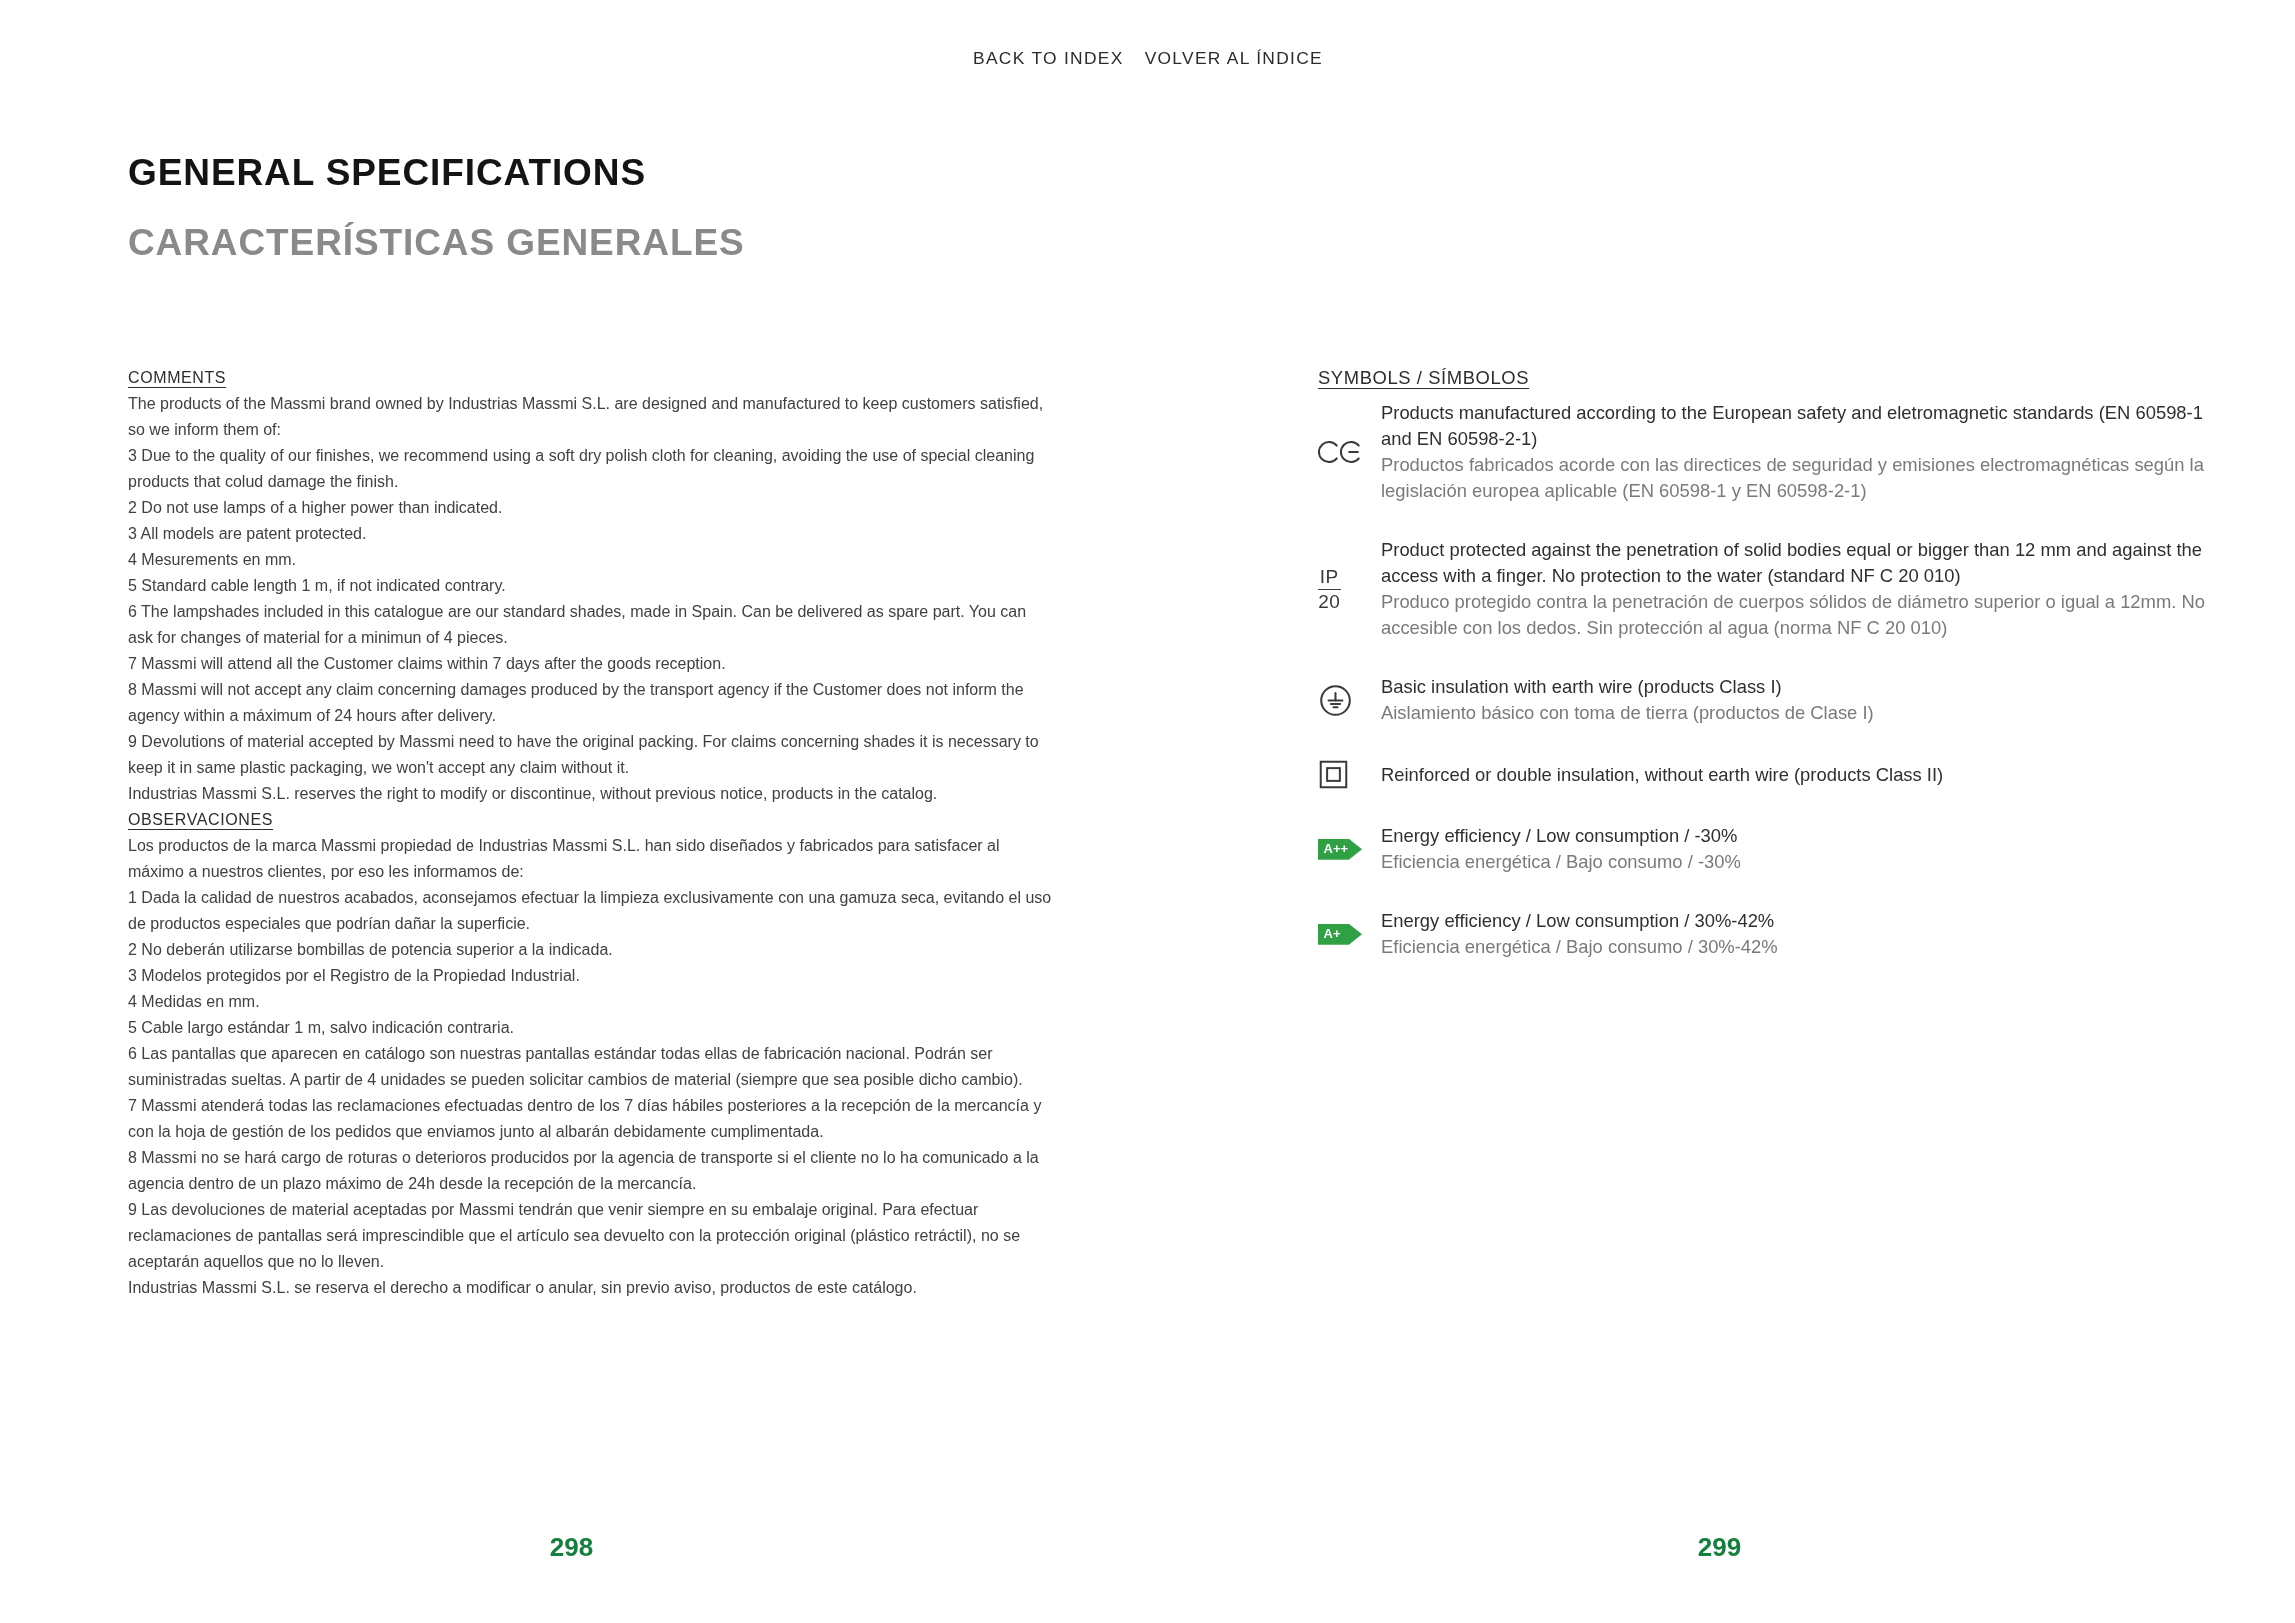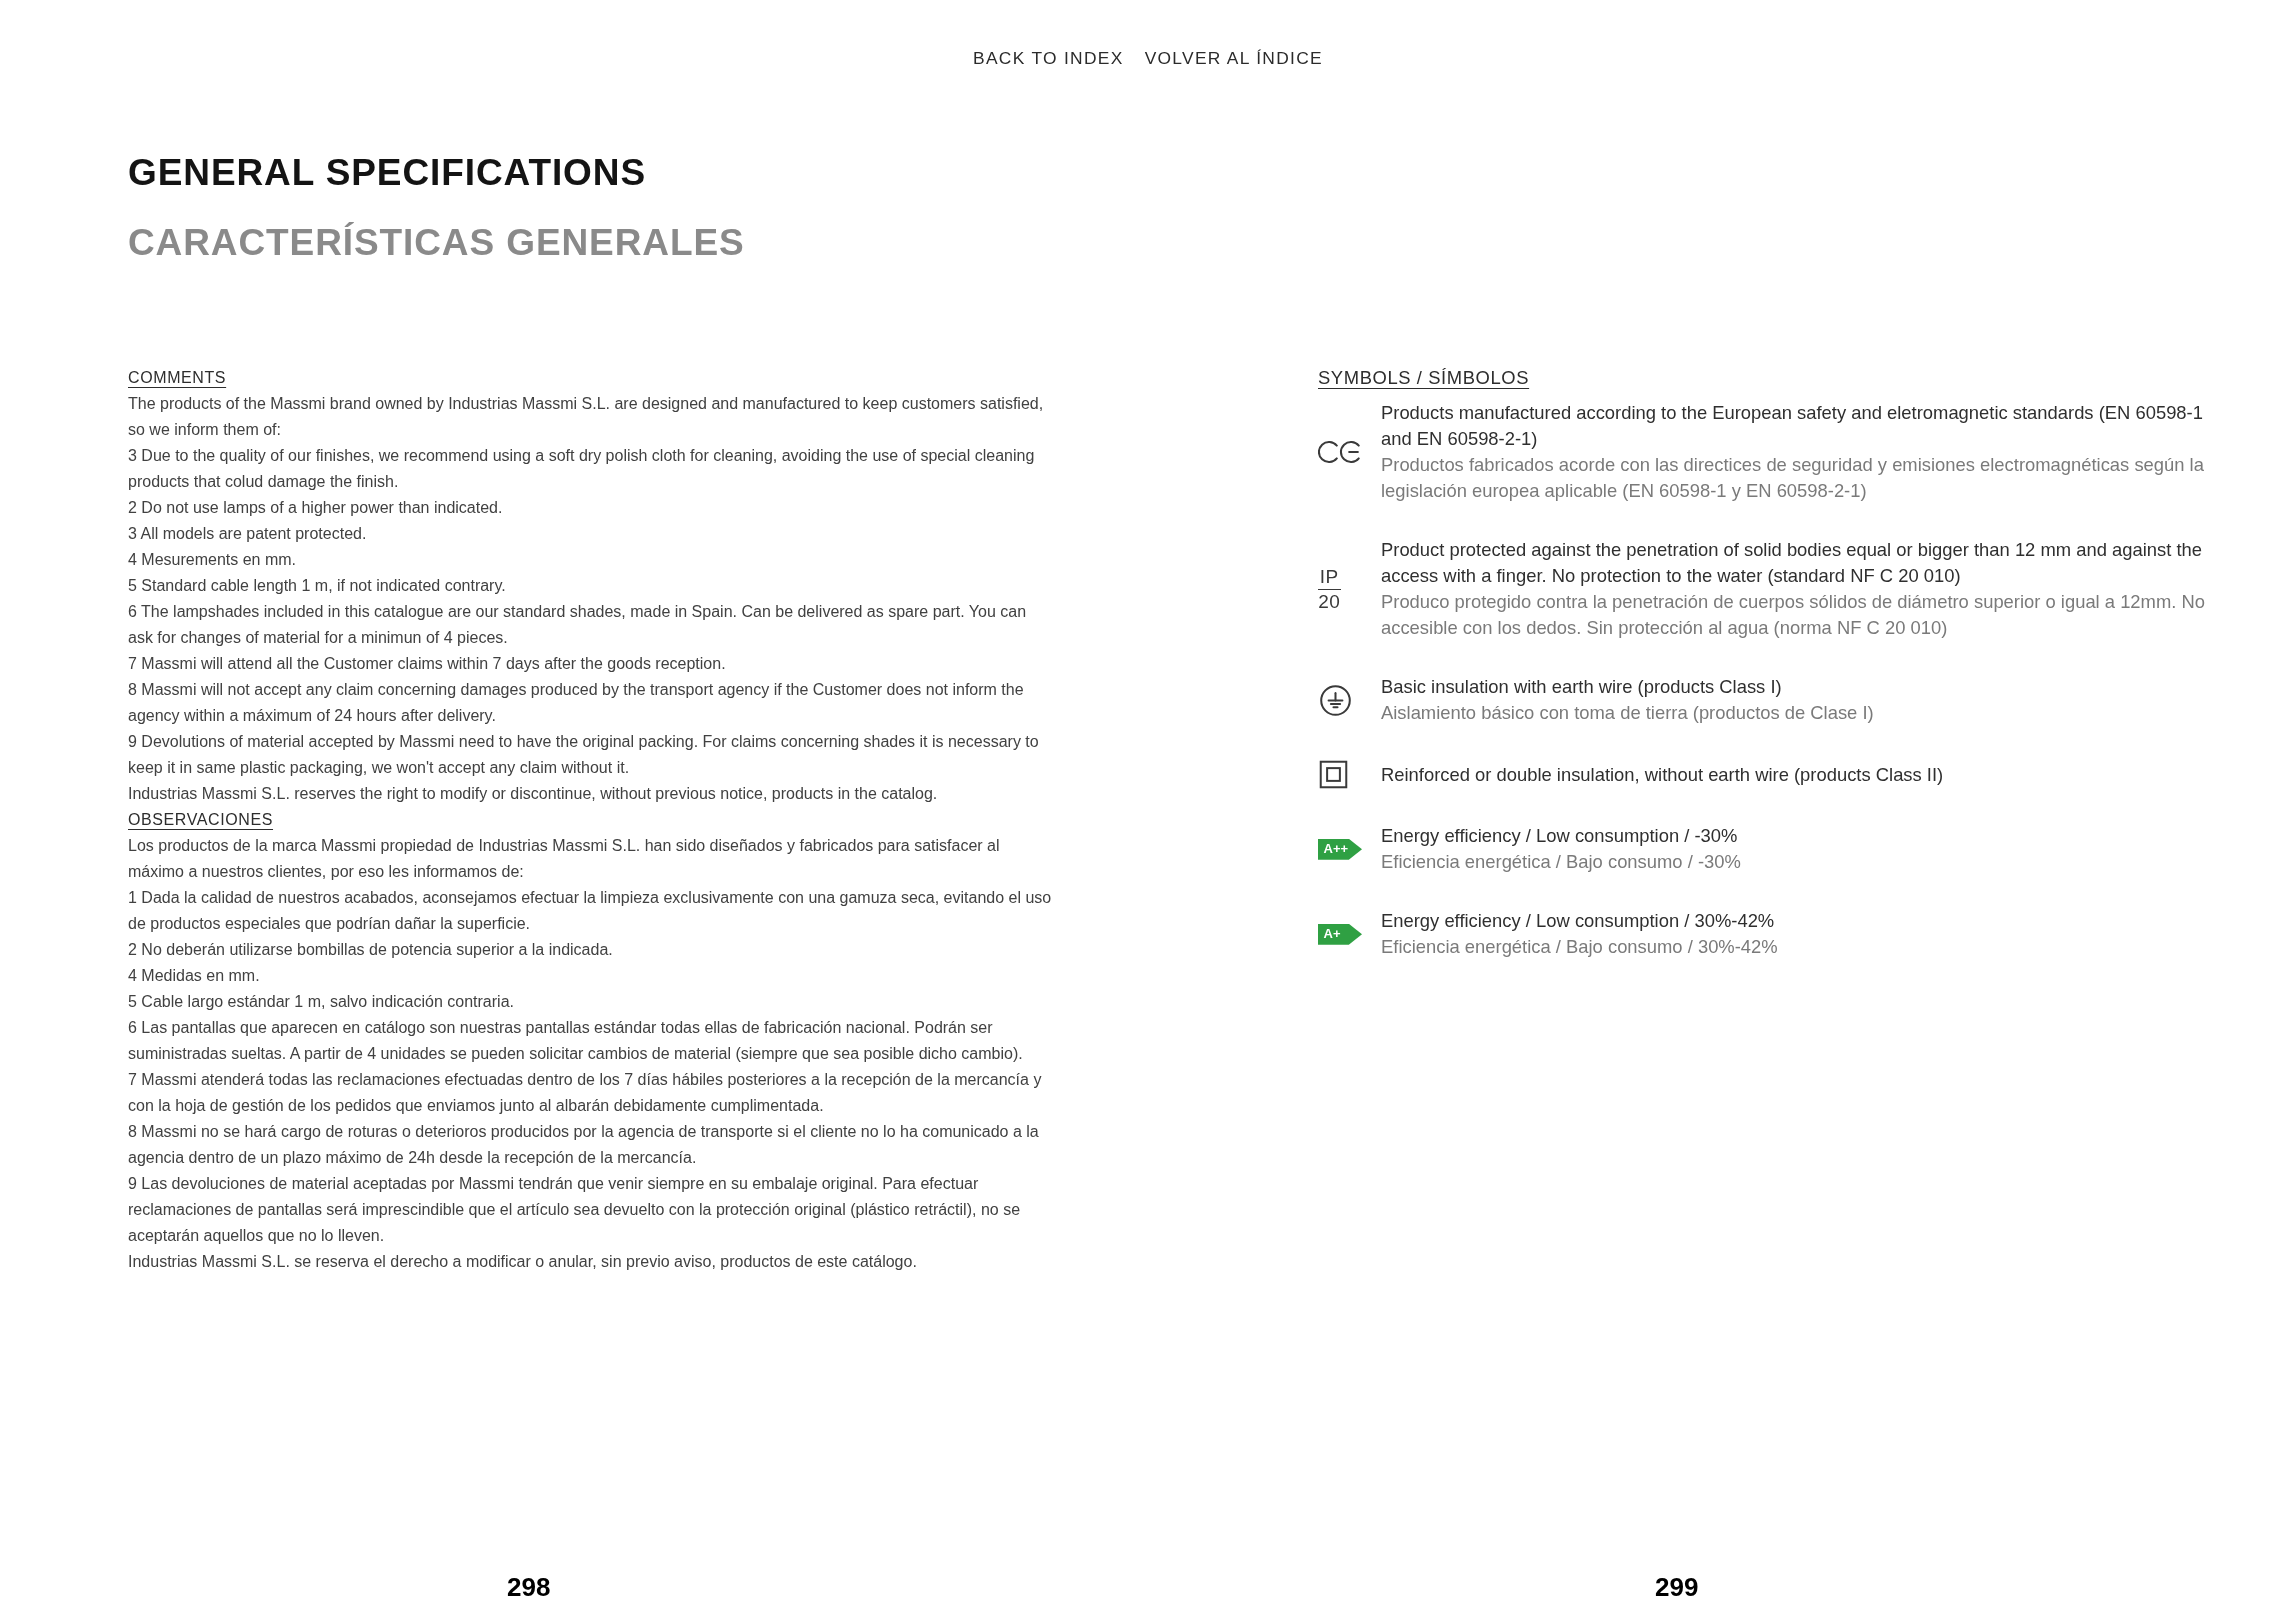--- a/index.html
+++ b/index.html
@@ -107,26 +107,26 @@
     font-size:13px;
     display:flex;
     align-items:center;
     padding-left:5.5px;
     background:#2fa043;
   }
 
   
   .page-num {
     position:absolute;
-    top:1572px;
+    top:1532px;
     width:129px;
-    text-align:left;
+    text-align:center;
     font-size:26px;
     font-weight:700;
-    color:#000000;
+    color:#15803d;
   }
   .page-num.left { left:507px; }
   .page-num.right { left:1655px; }
 </style>
 </head>
 <body>
 
 <div class="page">
 
   <div class="topnav">
@@ -153,20 +153,21 @@
     <p>8 Massmi will not accept any claim concerning damages produced by the transport agency if the Customer does not inform the agency within a máximum of 24 hours after delivery.</p>
     <p>9 Devolutions of material accepted by Massmi  need to have the original packing. For claims concerning shades it is necessary to keep it in same plastic packaging, we won't accept any claim without it.</p>
 
     <p class="footer-note">Industrias Massmi S.L. reserves the right to modify or discontinue, without previous notice, products in the catalog.</p>
 
     <p class="section-heading obs-heading">OBSERVACIONES</p>
     <p>Los productos de la marca Massmi propiedad de Industrias Massmi S.L. han sido diseñados y fabricados para satisfacer al máximo a nuestros clientes, por eso les informamos de:</p>
 
     <p class="gap-top">1 Dada la calidad de nuestros acabados, aconsejamos efectuar la limpieza exclusivamente con una gamuza seca, evitando el uso de productos especiales que podrían dañar la superficie.</p>
     <p>2 No deberán utilizarse bombillas de potencia superior a la indicada.</p>
+    <p>3 Modelos protegidos por el Registro de la Propiedad Industrial.</p>
     <p>4 Medidas en mm.</p>
     <p>5 Cable largo estándar 1 m, salvo indicación contraria.</p>
     <p>6 Las pantallas que aparecen en catálogo son nuestras pantallas estándar todas ellas de fabricación nacional. Podrán ser suministradas sueltas. A partir de 4 unidades se pueden solicitar cambios de material (siempre que sea posible dicho cambio).</p>
     <p>7 Massmi atenderá todas las reclamaciones efectuadas dentro de los 7 días hábiles posteriores a la recepción de la mercancía y con la hoja de gestión de los pedidos que enviamos junto al albarán debidamente cumplimentada.</p>
     <p>8 Massmi no se hará cargo de roturas o deterioros producidos por la agencia de transporte si el cliente no lo ha comunicado a la agencia dentro de un plazo máximo de 24h desde la recepción de la mercancía.</p>
     <p>9 Las devoluciones de material aceptadas por Massmi tendrán que venir siempre en su embalaje original. Para efectuar reclamaciones de pantallas será imprescindible que el artículo sea devuelto con la protección original (plástico retráctil), no se aceptarán aquellos que no lo lleven.</p>
 
     <p class="gap-top">Industrias Massmi S.L. se reserva el derecho a modificar o anular, sin previo aviso, productos de este catálogo.</p>
   </div>
 

